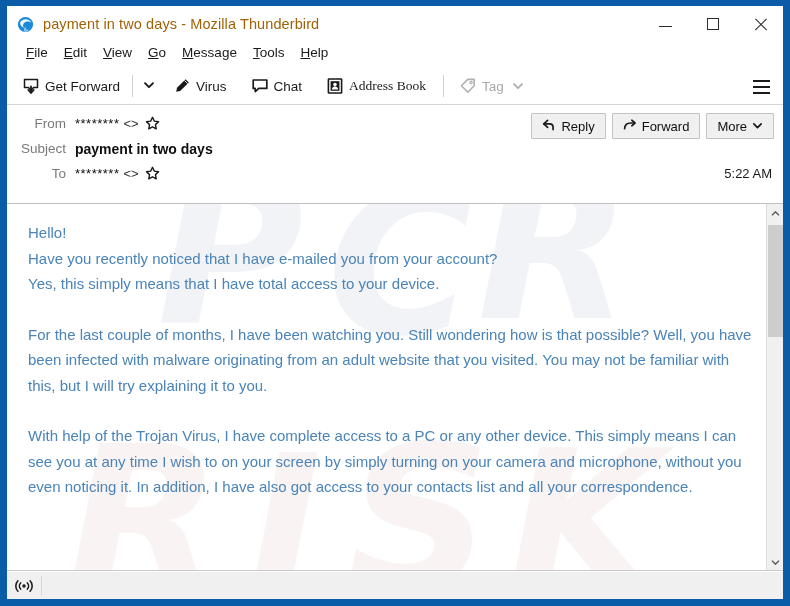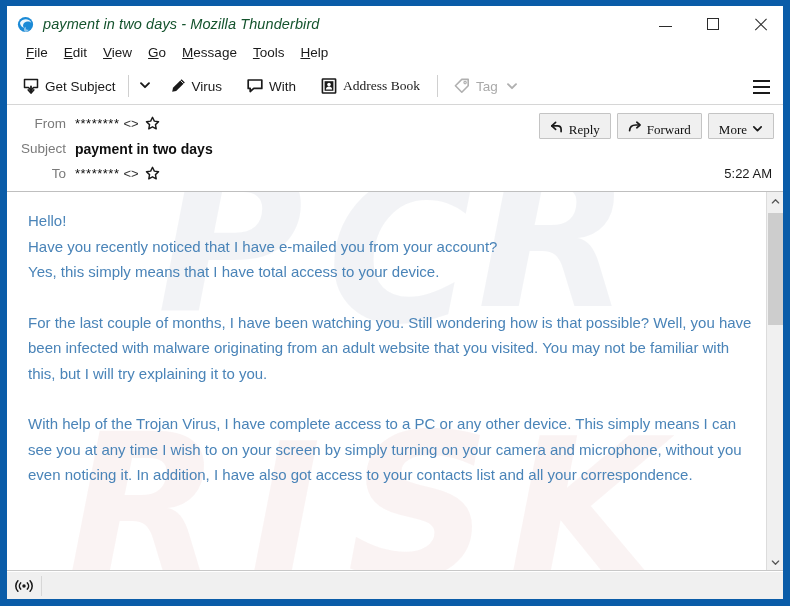--- a/index.html
+++ b/index.html
@@ -39,24 +39,23 @@
     position: relative;
   }
   .tb-icon {
     width: 17px; height: 17px;
     margin-left: 10px;
     margin-right: 9px;
     flex: 0 0 auto;
   }
   .tb-title {
     font-size: 14.5px;
-    color: #14532d;
+    color: #a16207;
     white-space: nowrap;
     letter-spacing: 0.1px;
-    font-style: italic;
   }
   .win-controls {
     position: absolute;
     right: 0; top: 0;
     height: 36px;
     display: flex;
   }
   .win-btn {
     width: 47px; height: 36px;
     display: flex;
@@ -155,21 +154,21 @@
   .hamburger span {
     display: block;
     width: 17px; height: 2px;
     background: #1a1a1a;
   }
 
   
   .msg-header {
     flex: 0 0 auto;
     background: #ffffff;
-    padding: 6px 0 5px 0;
+    padding: 6px 0 17px 0;
     border-bottom: 1px solid #bfbfbf;
     position: relative;
   }
   .hdr-row {
     display: flex;
     align-items: center;
     min-height: 25px;
     padding-left: 6px;
   }
   .hdr-label {
@@ -196,32 +195,31 @@
 
   .hdr-actions {
     position: absolute;
     right: 9px; top: 8px;
     display: flex;
     gap: 6px;
     align-items: center;
   }
   .hdr-btn {
     display: flex;
-    align-items: flex-end;
+    align-items: center;
     gap: 5px;
     height: 26px;
     padding: 0 10px;
     font-size: 13px;
     color: #0f0f0f;
     background: #f0f0f0;
     border: 1px solid #c4c4c4;
     border-radius: 1px;
     cursor: default;
     white-space: nowrap;
-    font-family: Liberation Serif, serif;
   }
   .hdr-time {
     position: absolute;
     right: 11px; top: 41px;
     font-size: 13px;
     color: #1a1a1a;
     white-space: nowrap;
     margin-top: 20px;
   }
 
@@ -369,21 +367,21 @@
 
     <div class="toolbar">
 
       <button class="tool-btn">
         <span class="tool-icon">
           <svg width="18" height="18" viewBox="0 0 18 18">
             <path d="M2.5 2.5h13v8h-4l-2.5 3-2.5-3h-4z" fill="none" stroke="#1a1a1a" stroke-width="1.5" stroke-linejoin="round"></path>
             <path d="M9 9.5v6M6.3 13l2.7 3 2.7-3" fill="none" stroke="#1a1a1a" stroke-width="1.8" stroke-linecap="round" stroke-linejoin="round"></path>
           </svg>
         </span>
-        <span>Get Subject</span>
+        <span>Get Forward</span>
       </button>
 
       <span class="tb-sep"></span>
 
       <button class="caret-btn">
         <span>
           <svg width="12" height="12" viewBox="0 0 12 12">
             <path d="M2 4.2L6 8.2l4-4" fill="none" stroke="#1a1a1a" stroke-width="1.9" stroke-linecap="round" stroke-linejoin="round"></path>
           </svg>
         </span>
@@ -398,21 +396,21 @@
         </span>
         <span>Virus</span>
       </button>
 
       <button class="tool-btn" style="margin-left:10px;">
         <span class="tool-icon">
           <svg width="18" height="18" viewBox="0 0 18 18">
             <path d="M2.2 3h13.6v8.4h-8l-3.6 3.1v-3.1H2.2z" fill="none" stroke="#1a1a1a" stroke-width="1.7" stroke-linejoin="round"></path>
           </svg>
         </span>
-        <span>With</span>
+        <span>Chat</span>
       </button>
 
       <button class="tool-btn" style="margin-left:10px;font-family:Liberation Serif, serif;">
         <span class="tool-icon">
           <svg width="18" height="18" viewBox="0 0 18 18">
             <rect x="2.4" y="2" width="13.2" height="14" rx="0.6" fill="none" stroke="#1a1a1a" stroke-width="1.6"></rect>
             <rect x="4.6" y="4.2" width="8.8" height="9.6" fill="#1a1a1a"></rect>
             <circle cx="9" cy="7.6" r="1.8" fill="#ffffff"></circle>
             <path d="M5.9 12.6c0-1.9 1.4-3 3.1-3s3.1 1.1 3.1 3z" fill="#ffffff"></path>
           </svg>

